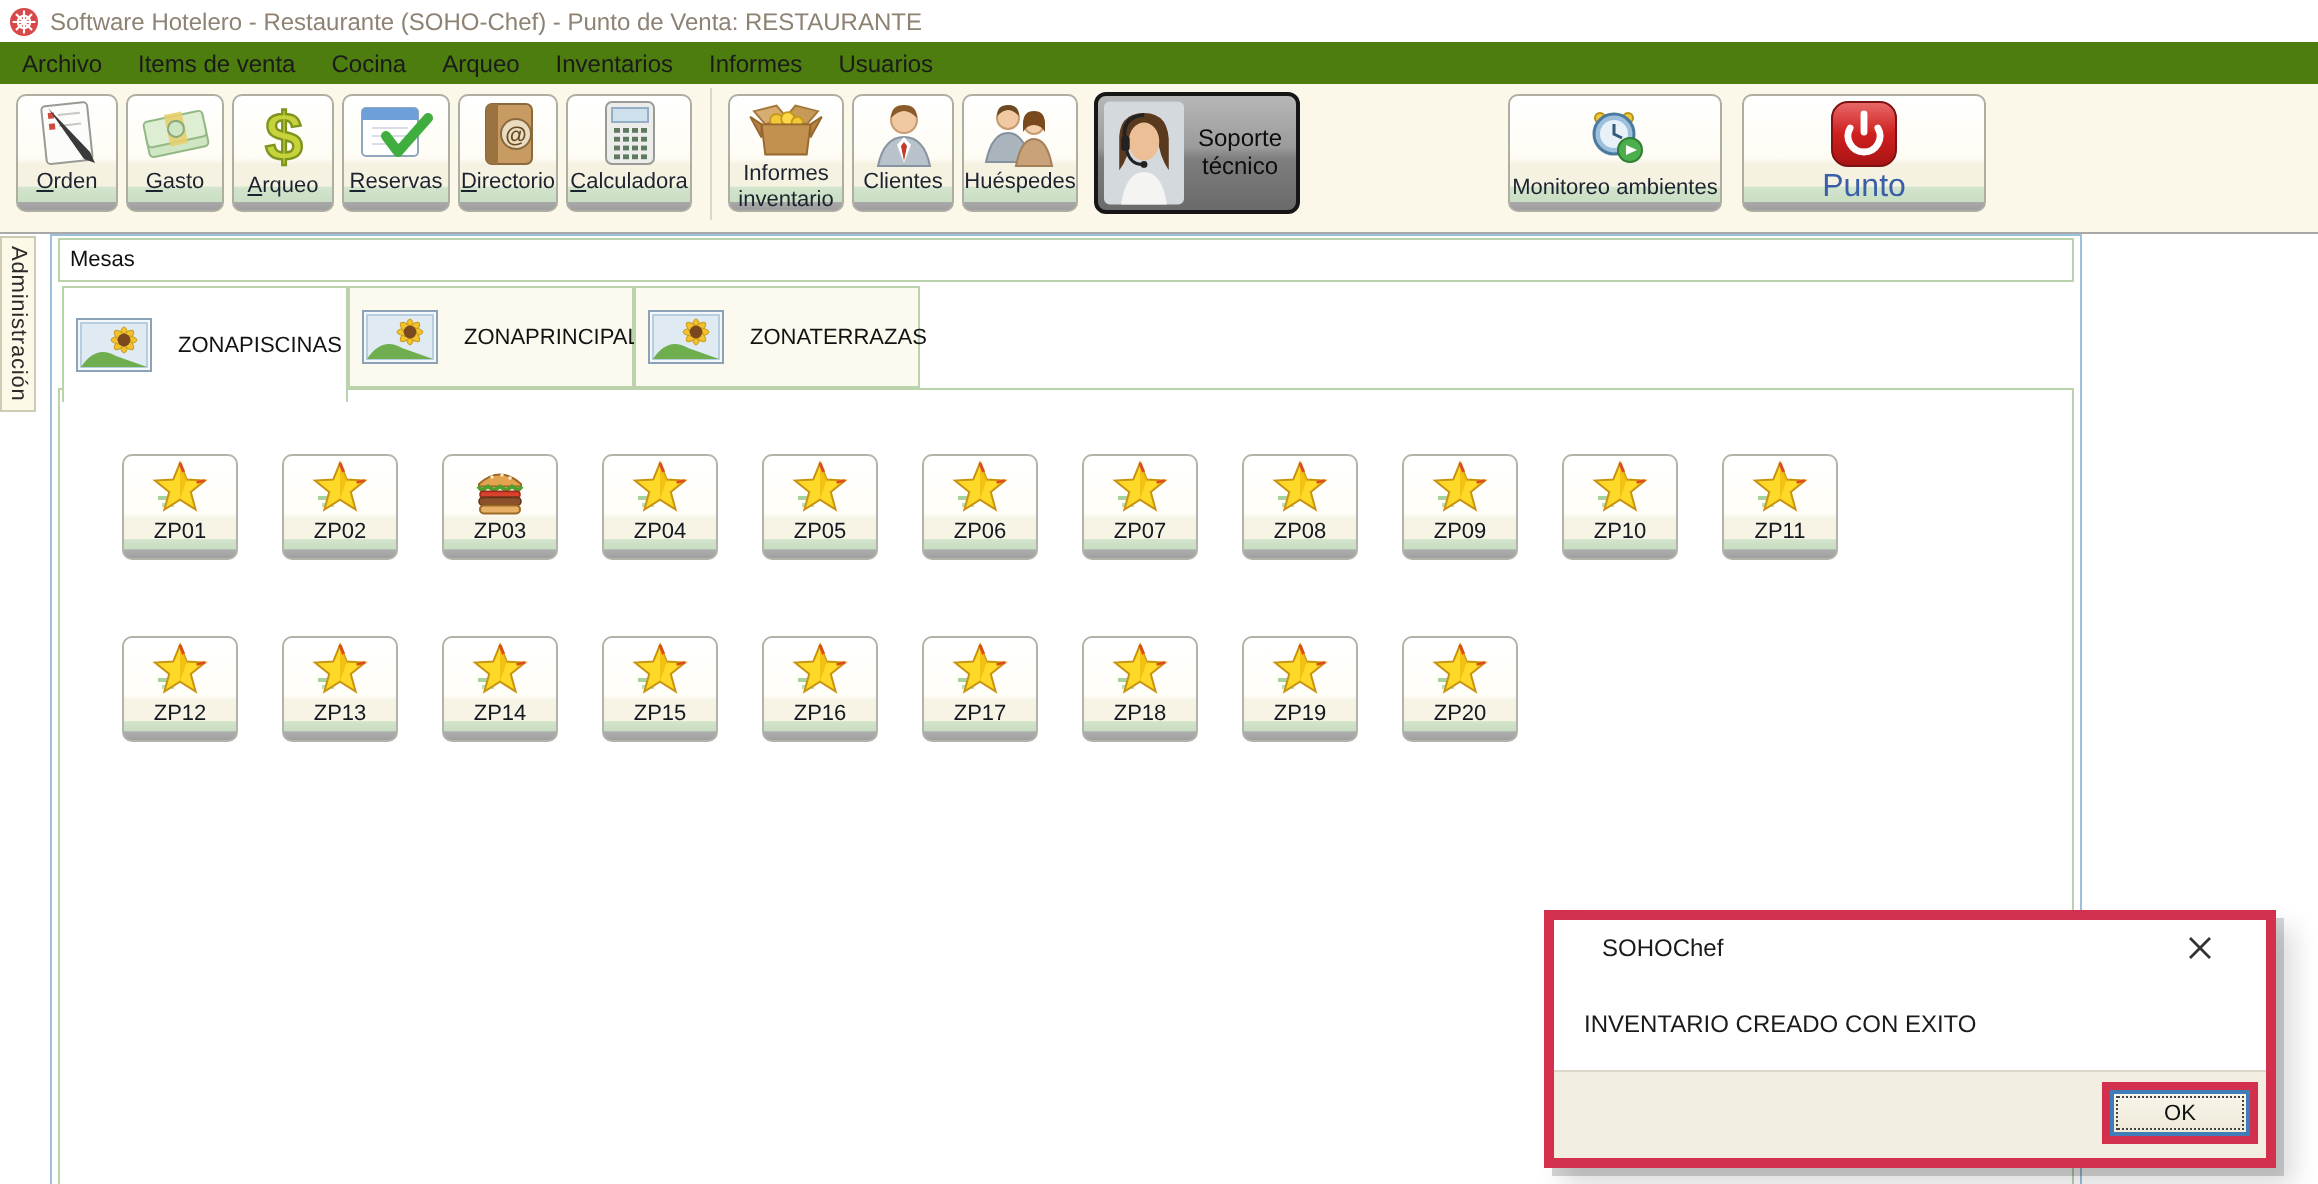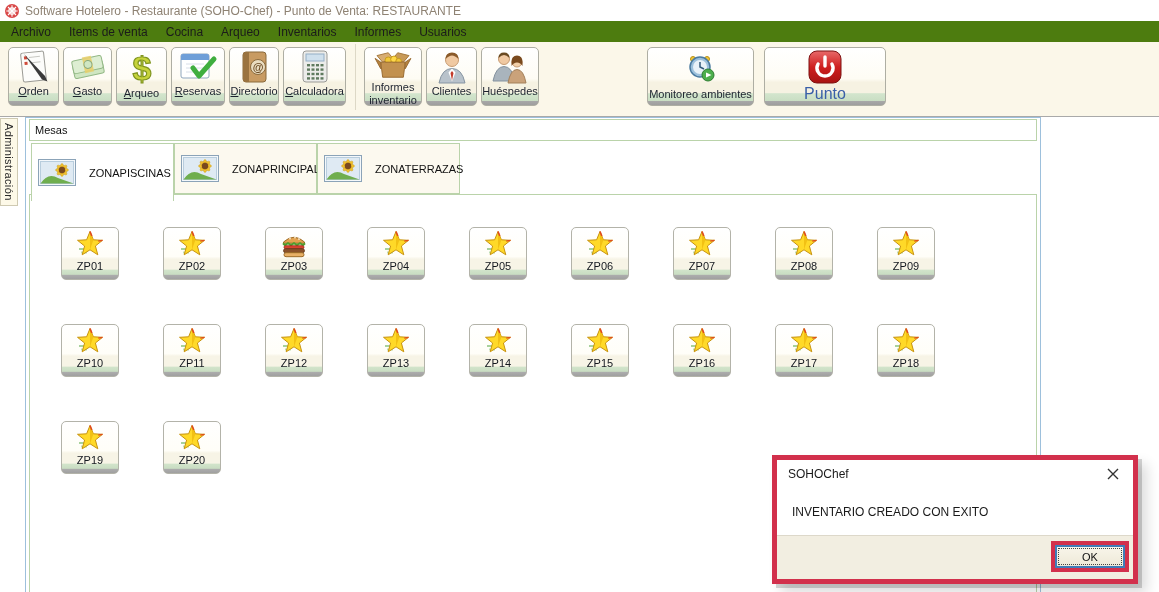--- a/index.html
+++ b/index.html
@@ -46,33 +46,33 @@
     border:1px solid #bad3aa;box-sizing:border-box;}
   .mesas-box .cap{font-size:11px;color:#101010;padding:4px 0 0 5px;display:block;}
   .tabctrl{position:absolute;left:3px;top:25px;right:3px;bottom:-6px;}
   .tabbar{position:relative;height:52px;display:flex;padding-left:2px;z-index:2;}
   .tab{flex:none;width:143px;height:51px;box-sizing:border-box;border:1px solid #bad3aa;
     background:#fcf9ef;display:flex;align-items:center;gap:13px;padding-left:6px;
     font-size:11px;color:#121212;cursor:pointer;}
   .tab.selected{background:#fff;height:58px;border-bottom:none;z-index:3;}
   .tabcontent{position:absolute;left:0;right:0;top:51px;bottom:0;border:1px solid #bad3aa;
     background:#fff;box-sizing:border-box;padding:32px 0 0 31px;z-index:1;}
-  .tables-grid{display:flex;flex-wrap:wrap;column-gap:22px;row-gap:38px;width:890px;gap:44px;}
+  .tables-grid{display:flex;flex-wrap:wrap;column-gap:22px;row-gap:38px;width:890px;}
   .table-btn{width:58px;height:53px;flex:none;border:1px solid #b3b3a9;border-radius:5px;
     background:linear-gradient(to bottom,#ffffff 0%,#fffef8 56%,#f7f4e6 61%,#f7f4e6 81%,
       #d2e4cb 82%,#c9ddc2 91%,#adadad 92%,#a0a0a0 100%);
     display:flex;flex-direction:column;align-items:center;box-sizing:border-box;cursor:pointer;}
   .table-btn svg{margin-top:2px;}
   .table-btn .lbl{font-size:11px;color:#14181f;margin-top:2px;}
   
   .dlg-annotation{position:absolute;left:772px;top:455px;width:366px;height:129px;
     border:5px solid #d2304c;background:#fff;box-sizing:border-box;z-index:10;
     box-shadow:4px 4px 0 rgba(0,0,0,.16), 9px 9px 12px rgba(0,0,0,.14);
     display:flex;flex-direction:column;}
-  .dlg-title{height:28px;display:flex;align-items:center;padding:0 11px;background:#fff;flex:none;}
+  .dlg-title{height:28px;display:flex;align-items:center;padding:0 24px;background:#fff;flex:none;}
   .dlg-title .t{font-size:12px;color:#1a1a1a;flex:1;}
   .dlg-close{width:18px;height:18px;display:flex;align-items:center;justify-content:center;cursor:pointer;}
   .dlg-body{flex:1;display:flex;align-items:center;padding-left:15px;background:#fff;}
   .dlg-body .msg{font-size:12px;color:#1a1a1a;text-align:right;}
   .dlg-footer{height:43px;flex:none;background:#f2eee1;border-top:1px solid #ddd8ca;position:relative;}
   .ok-annotation{position:absolute;right:4px;top:5px;border:4px solid #d2304c;}
   .ok-btn{width:66px;height:19px;background:linear-gradient(#f8f5ea,#eee9d8);
     border:2px solid #3f7cb8;display:flex;align-items:center;justify-content:center;
     font-size:11px;color:#111;outline:1px dotted #444;outline-offset:-4px;cursor:pointer;box-sizing:content-box;}
   u{text-decoration:underline;}
@@ -238,20 +238,35 @@
         <circle cx="27" cy="13" r="5" fill="#f2cfa8" stroke="#c79b72"></circle>
         <path d="M21.5 13 Q21.5 6.5 27 6.5 Q32.5 6.5 32.5 13 L32.5 17 Q30.5 13.5 27 13.5 Q23.5 13.5 21.5 17 Z" fill="#7a4a1e"></path>
         <path d="M18 34 Q20.5 20.5 27 20.5 Q33.5 20.5 36 34 Z" fill="#caa27a" stroke="#a3805a"></path>
       </svg>
     </span>
     <span class="lbl">Huéspedes</span>
   </div>
 
   <div style="width:4px;flex:none;"></div>
 
+  <div class="tbtn dark" style="width:103px">
+    <span style="display:flex;">
+      <svg width="40" height="53" viewBox="0 0 42 54">
+        <rect x="0" y="0" width="42" height="54" rx="3" fill="#d4d9dd"></rect>
+        <path d="M8 22 Q7 6 21 6 Q35 6 34 24 L34 36 Q29 29 28 18 Q20 15 14 19 Q13 30 8 36 Z" fill="#5a3a1e"></path>
+        <ellipse cx="21" cy="21" rx="8" ry="10" fill="#edbf96"></ellipse>
+        <path d="M9 54 Q11.5 37 21 37 Q30.5 37 33 54 Z" fill="#f4f4f2"></path>
+        <path d="M11 20 Q9 8 21 7" stroke="#222" fill="none" stroke-width="2"></path>
+        <rect x="9" y="18" width="4.5" height="8" rx="2" fill="#222"></rect>
+        <path d="M12 26 Q14 33 20 33" stroke="#222" stroke-width="1.6" fill="none"></path>
+        <circle cx="21" cy="33" r="1.8" fill="#222"></circle>
+      </svg>
+    </span>
+    <span class="lbl">Soporte técnico</span>
+  </div>
 
   <div class="tb-spacer"></div>
 
   <div class="tbtn two-line" style="width:107px">
     <span class="icon-wrap">
       <svg width="30" height="30" viewBox="0 0 30 30">
         <circle cx="7" cy="5" r="2.5" fill="#f2c838" stroke="#b89018"></circle>
         <circle cx="21" cy="5" r="2.5" fill="#f2c838" stroke="#b89018"></circle>
         <circle cx="14" cy="13" r="10" fill="#9cc0dc" stroke="#4a7aa0" stroke-width="1.5"></circle>
         <circle cx="14" cy="13" r="7" fill="#e8f1f8"></circle>

